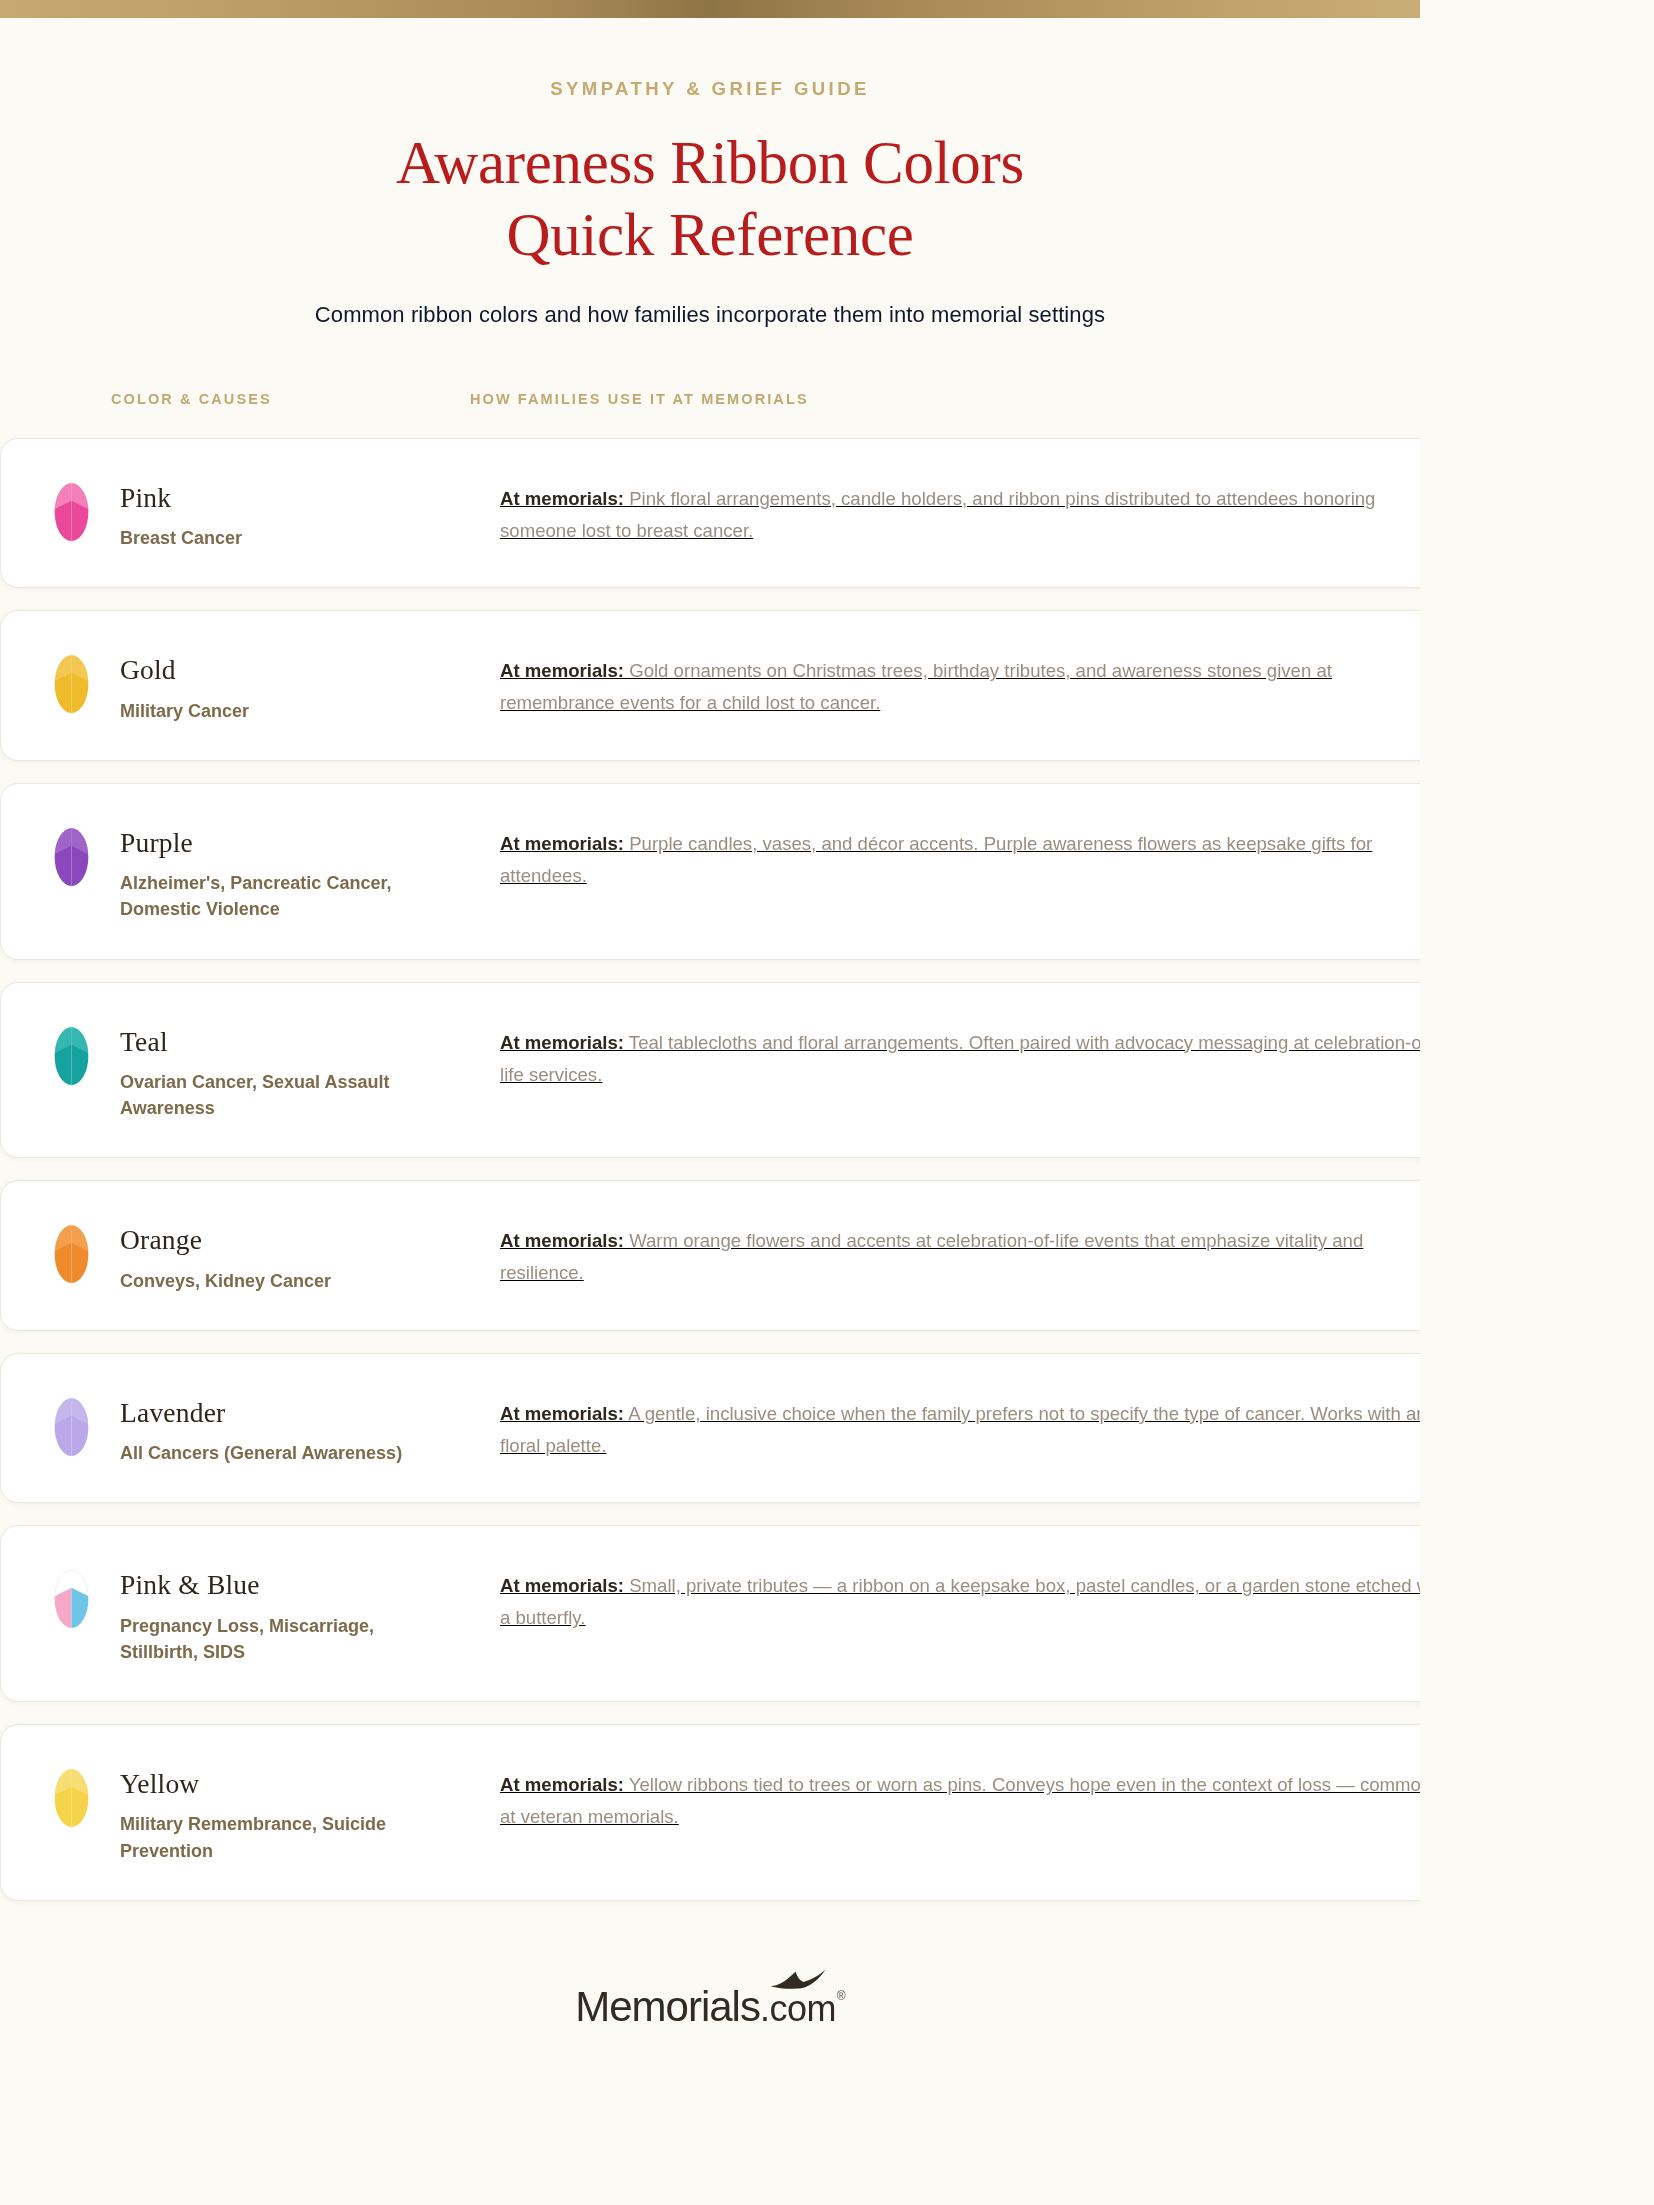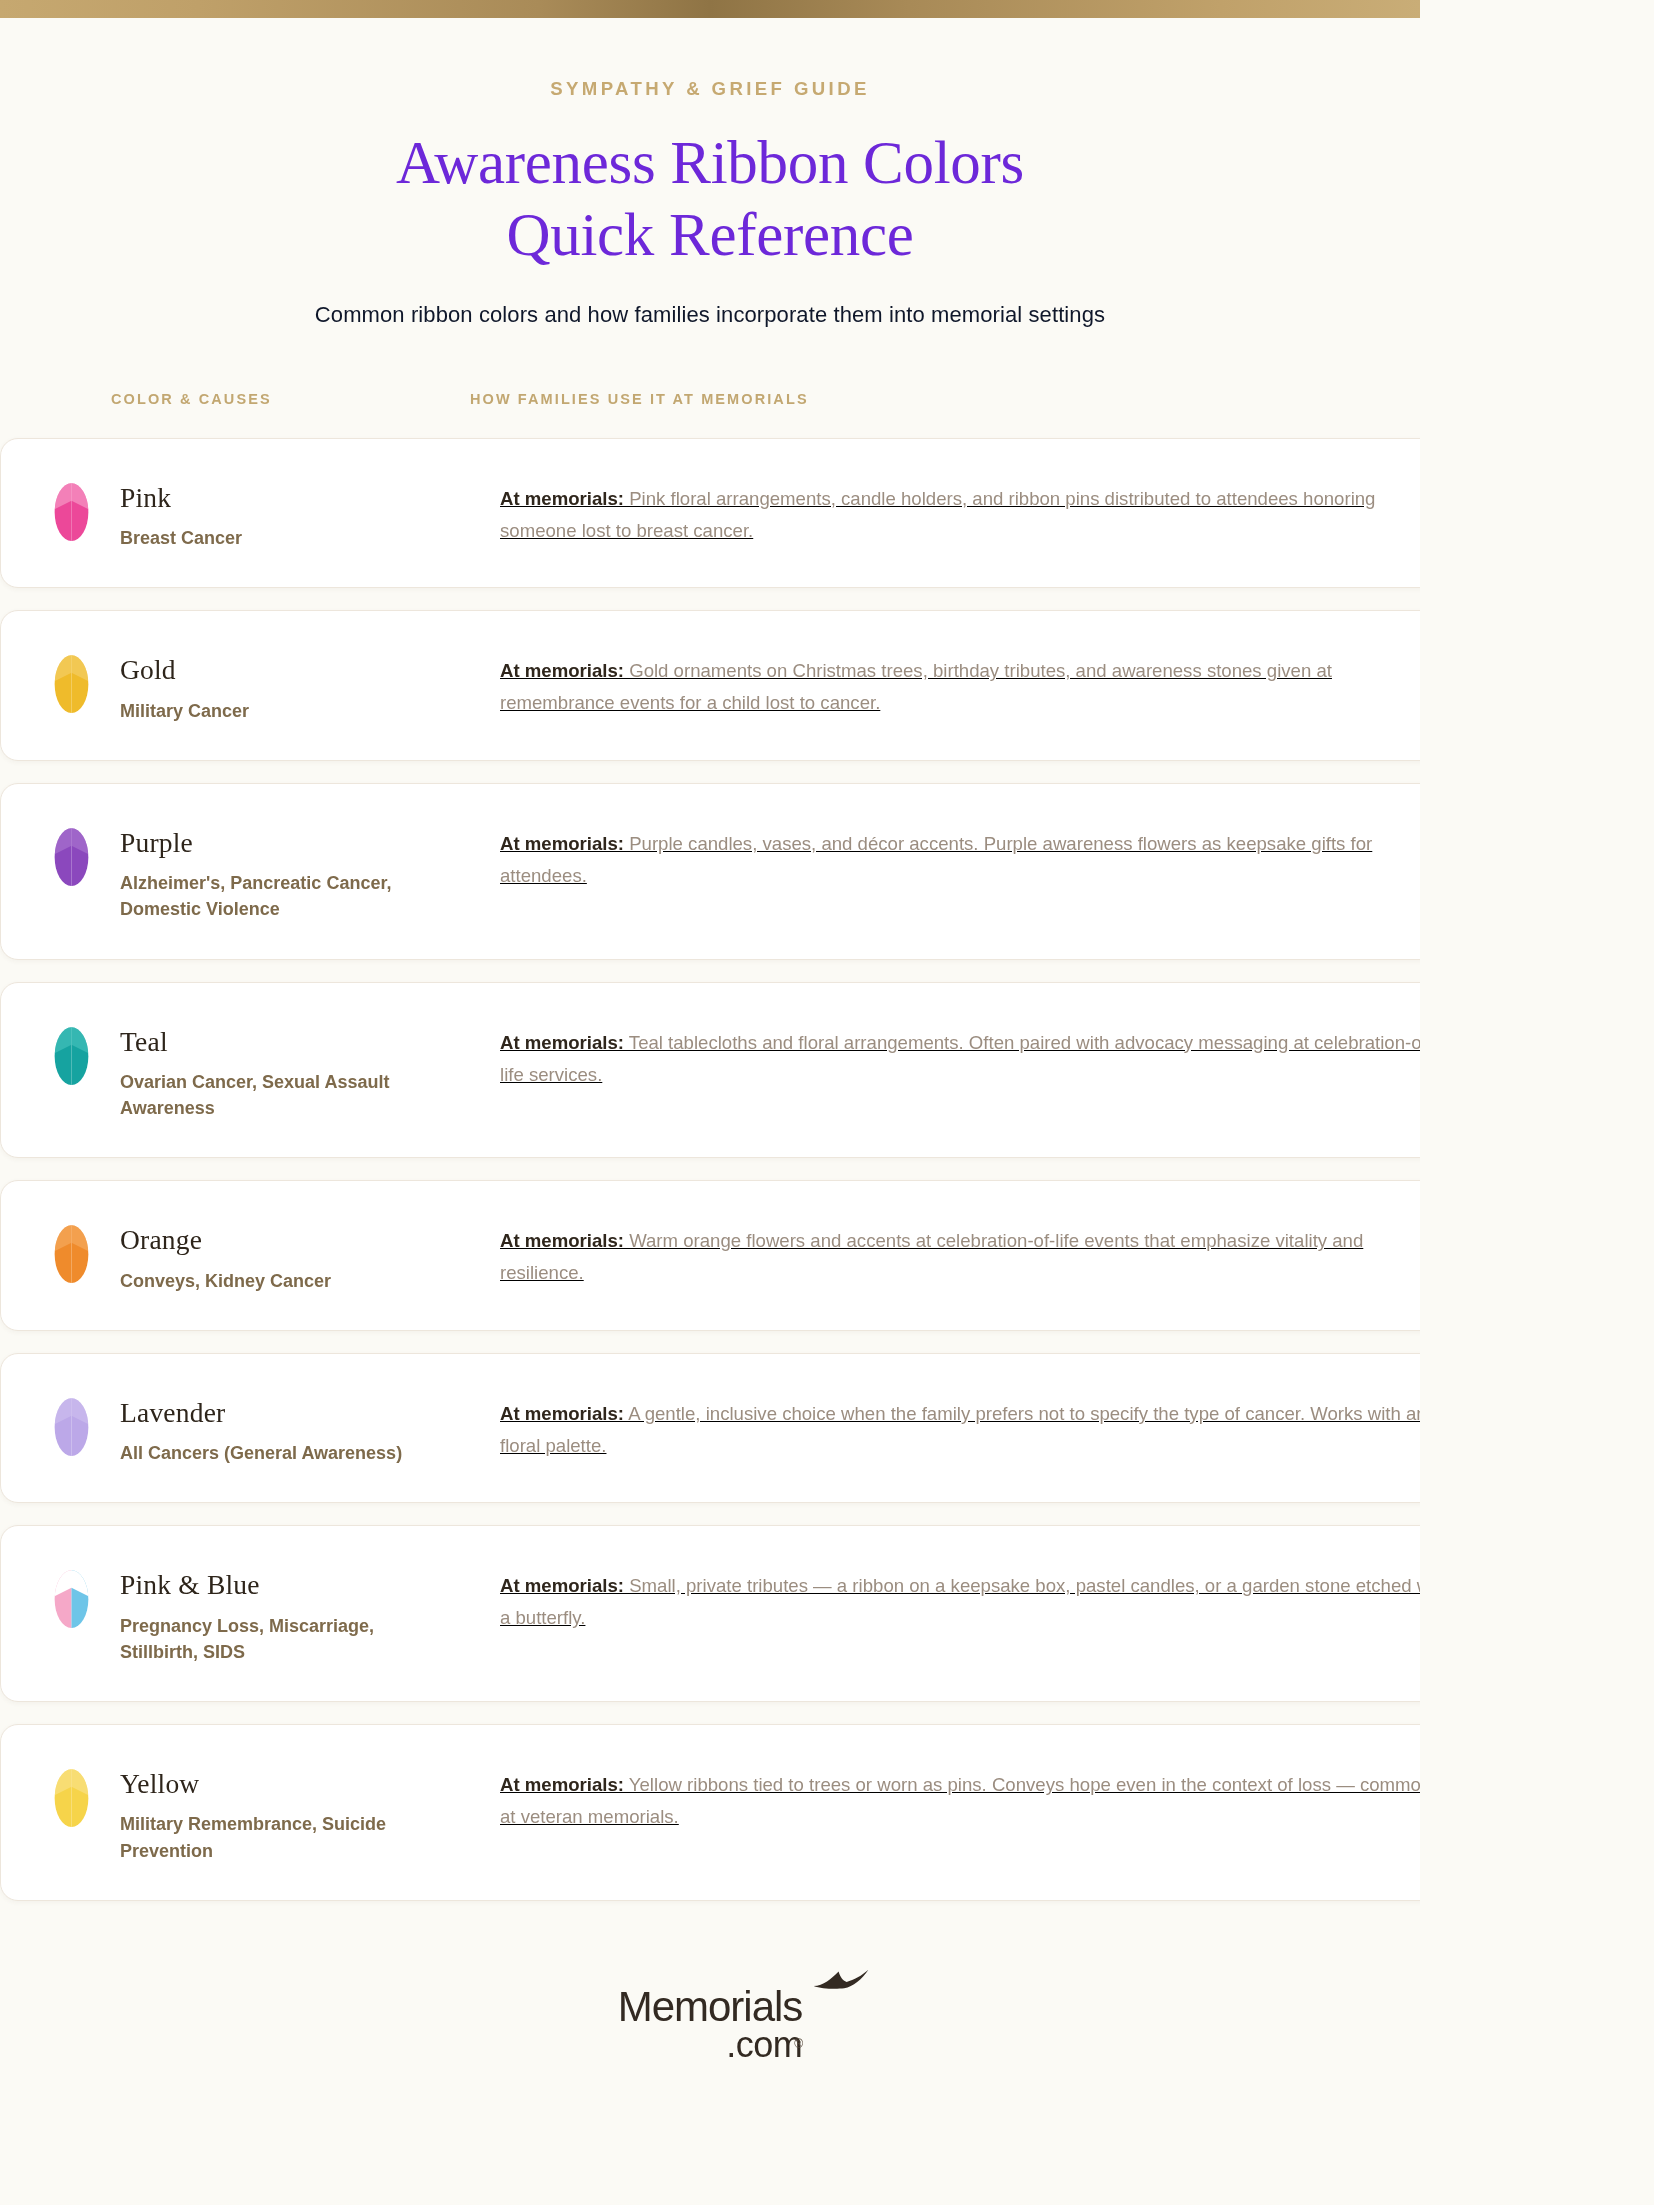--- a/index.html
+++ b/index.html
@@ -46,21 +46,21 @@
     font-weight:700;
     letter-spacing:3.4px;
     color:#C6A971;
     text-transform:uppercase;
   }
   .title {
     font-family:"Liberation Serif", serif;
     font-size:61px;
     font-weight:400;
     line-height:1.18;
-    color:#6d28d9;
+    color:#b91c1c;
     margin-top:27px;
     letter-spacing:-0.3px;
   }
   .title .l2 { display:block; }
   .subtitle {
     margin-top:31px;
     font-size:22px;
     color:#0f172a;
     font-weight:400;
     letter-spacing:0.1px;
@@ -161,21 +161,20 @@
   footer.foot {
     margin-top:85px;
     padding-bottom:57px;
     text-align:center;
   }
   .logo {
     display:inline-flex;
     align-items:flex-end;
     position:relative;
     color:#332A22;
-    flex-direction:column;
   }
   .logo .mem {
     font-size:42px;
     font-weight:400;
     letter-spacing:-1px;
     line-height:1;
   }
   .logo .dotcom {
     font-size:36px;
     font-weight:300;

